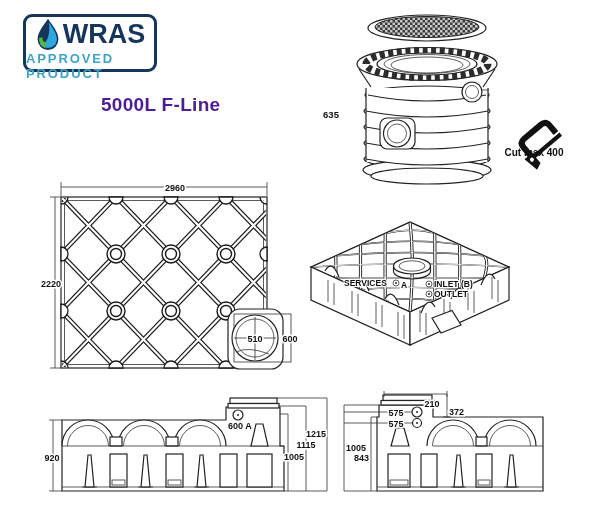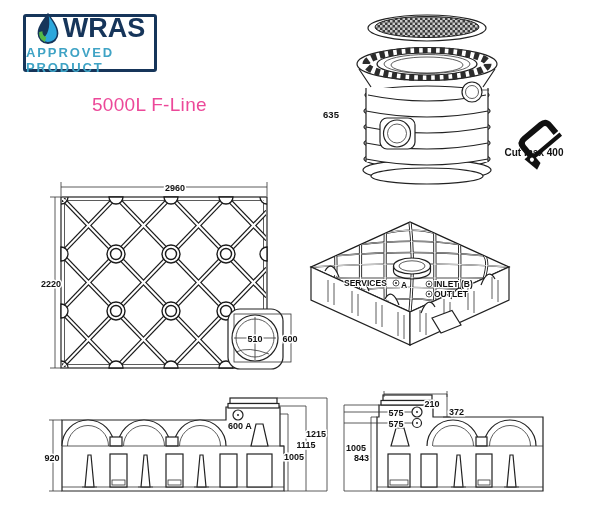--- a/index.html
+++ b/index.html
@@ -1,26 +1,26 @@
 <!DOCTYPE html>
 <html><head>
 <meta charset="utf-8">
 <style>
   html,body{margin:0;padding:0;background:#fff;}
   .canvas{position:relative;width:600px;height:510px;background:#fff;overflow:hidden;
           font-family:"Liberation Sans",sans-serif;}
   
   .wras-box{position:absolute;left:23px;top:14px;width:128px;height:52px;
-            border:3px solid #16355a;border-radius:3px;background:#fff;
-            display:flex;flex-direction:column;align-items:center;justify-content:center;}
+            border:3px solid #16355a;border-radius:9px;background:#fff;
+            display:flex;flex-direction:column;align-items:center;justify-content:space-between;}
   .wras-row{display:flex;align-items:center;gap:2px;margin-top:1px;}
   .wras-brand{color:#16355a;font-weight:bold;font-size:27px;line-height:26px;letter-spacing:0px;}
   .wras-sub{color:#3fa3c5;font-weight:bold;font-size:13px;letter-spacing:1.9px;margin-top:1px;}
   
-  .page-title{position:absolute;left:92px;top:94px;font-size:19px;font-weight:normal;color:#ec4899;
+  .page-title{position:absolute;left:101px;top:94px;font-size:19px;font-weight:bold;color:#4c1d95;
               letter-spacing:0.3px;}
   
   text{font-family:"Liberation Sans",sans-serif;}
   .dim{font-size:9px;font-weight:bold;fill:#111;paint-order:stroke;stroke:#fff;stroke-width:3px;}
   .dim-mid{text-anchor:middle;}
   .isolbl{font-size:8.5px;font-weight:bold;fill:#111;paint-order:stroke;stroke:#fff;stroke-width:2px;}
   .cutlbl{font-size:10px;font-weight:bold;fill:#111;text-anchor:middle;}
   .ln{stroke:#222;fill:none;stroke-width:1.2;}
   .lnthin{stroke:#333;fill:none;stroke-width:0.8;}
   .wfill{fill:#fff;stroke:#222;stroke-width:1.2;}

